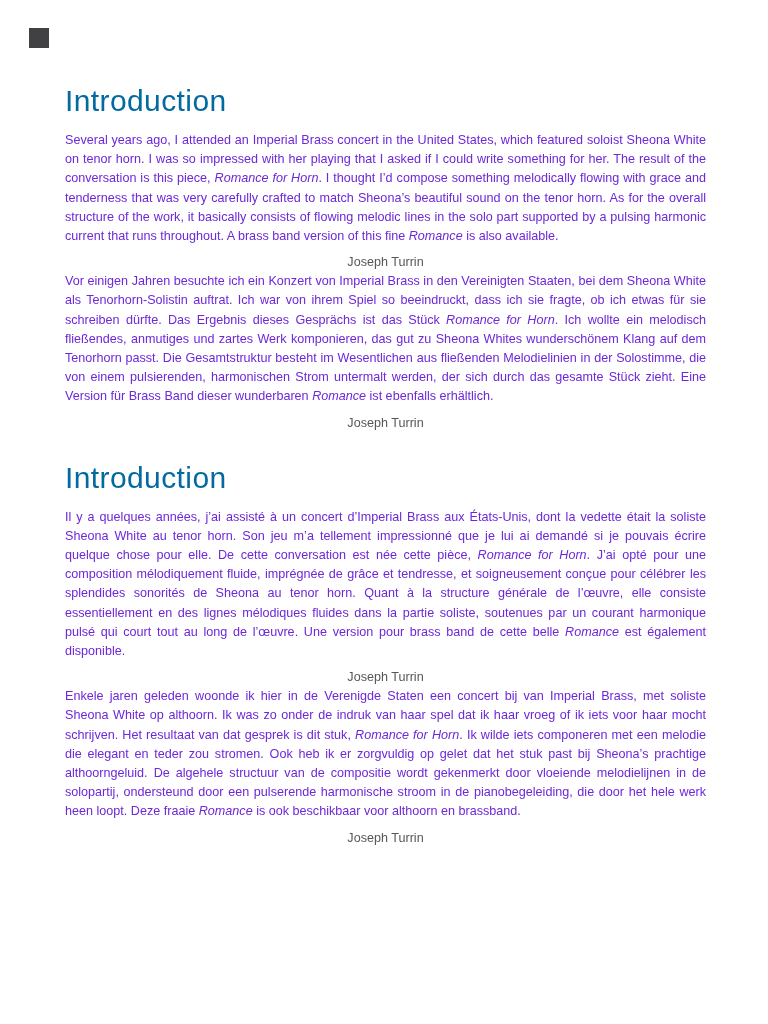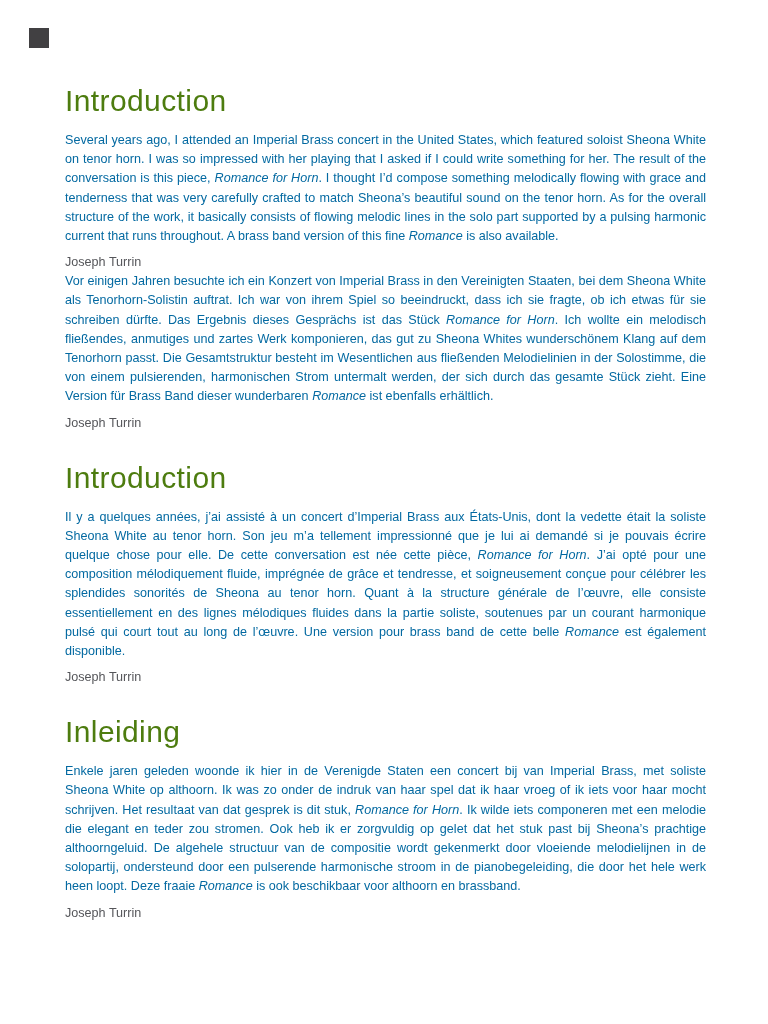--- a/index.html
+++ b/index.html
@@ -20,36 +20,36 @@
     top:28px;
     left:29px;
     width:20px;
     height:20px;
     background:#414042;
   }
   .section { margin:0; }
   .section-heading {
     font-size:30px;
     font-weight:400;
-    color:#4d7c0f;
+    color:#0369a1;
     letter-spacing:0.4px;
     margin:28px 0 14px 0;
     line-height:1.1;
   }
   .section:first-of-type .section-heading { margin-top:12px; }
   .body-paragraph {
     font-size:12.6px;
     line-height:19.2px;
     text-align:justify;
     margin:0;
-    color:#0369a1;
+    color:#6d28d9;
   }
   .it { font-style:italic; }
   .signature {
-    text-align:left;
+    text-align:center;
     font-size:12.6px;
     line-height:19px;
     margin:7px 0 0 0;
     color:#55565a;
   }
 </style>
 </head>
 <body>
 
 <div class="page">
@@ -67,18 +67,17 @@
     <p class="signature">Joseph Turrin</p>
   </div>
 
   <div class="section">
     <h1 class="section-heading">Introduction</h1>
     <p class="body-paragraph"><span>Il y a quelques années, j’ai assisté à un concert d’Imperial Brass aux États-Unis, dont la vedette était la soliste Sheona White au tenor horn. Son jeu m’a tellement impressionné que je lui ai demandé si je pouvais écrire quelque chose pour elle. De cette conversation est née cette pièce, </span><span class="it">Romance for Horn</span><span>. J’ai opté pour une composition mélodiquement fluide, imprégnée de grâce et tendresse, et soigneusement conçue pour célébrer les splendides sonorités de Sheona au tenor horn. Quant à la structure générale de l’œuvre, elle consiste essentiellement en des lignes mélodiques fluides dans la partie soliste, soutenues par un courant harmonique pulsé qui court tout au long de l’œuvre. Une version pour brass band de cette belle </span><span class="it">Romance</span><span> est également disponible.</span></p>
     <p class="signature">Joseph Turrin</p>
   </div>
 
   <div class="section">
-    <h1 class="section-heading">Inleiding</h1>
     <p class="body-paragraph"><span>Enkele jaren geleden woonde ik hier in de Verenigde Staten een concert bij van Imperial Brass, met soliste Sheona White op althoorn. Ik was zo onder de indruk van haar spel dat ik haar vroeg of ik iets voor haar mocht schrijven. Het resultaat van dat gesprek is dit stuk, </span><span class="it">Romance for Horn</span><span>. Ik wilde iets componeren met een melodie die elegant en teder zou stromen. Ook heb ik er zorgvuldig op gelet dat het stuk past bij Sheona’s prachtige althoorngeluid. De algehele structuur van de compositie wordt gekenmerkt door vloeiende melodielijnen in de solopartij, ondersteund door een pulserende harmonische stroom in de pianobegeleiding, die door het hele werk heen loopt. Deze fraaie </span><span class="it">Romance</span><span> is ook beschikbaar voor althoorn en brassband.</span></p>
     <p class="signature">Joseph Turrin</p>
   </div>
 
 </div>
 
 </body></html>

